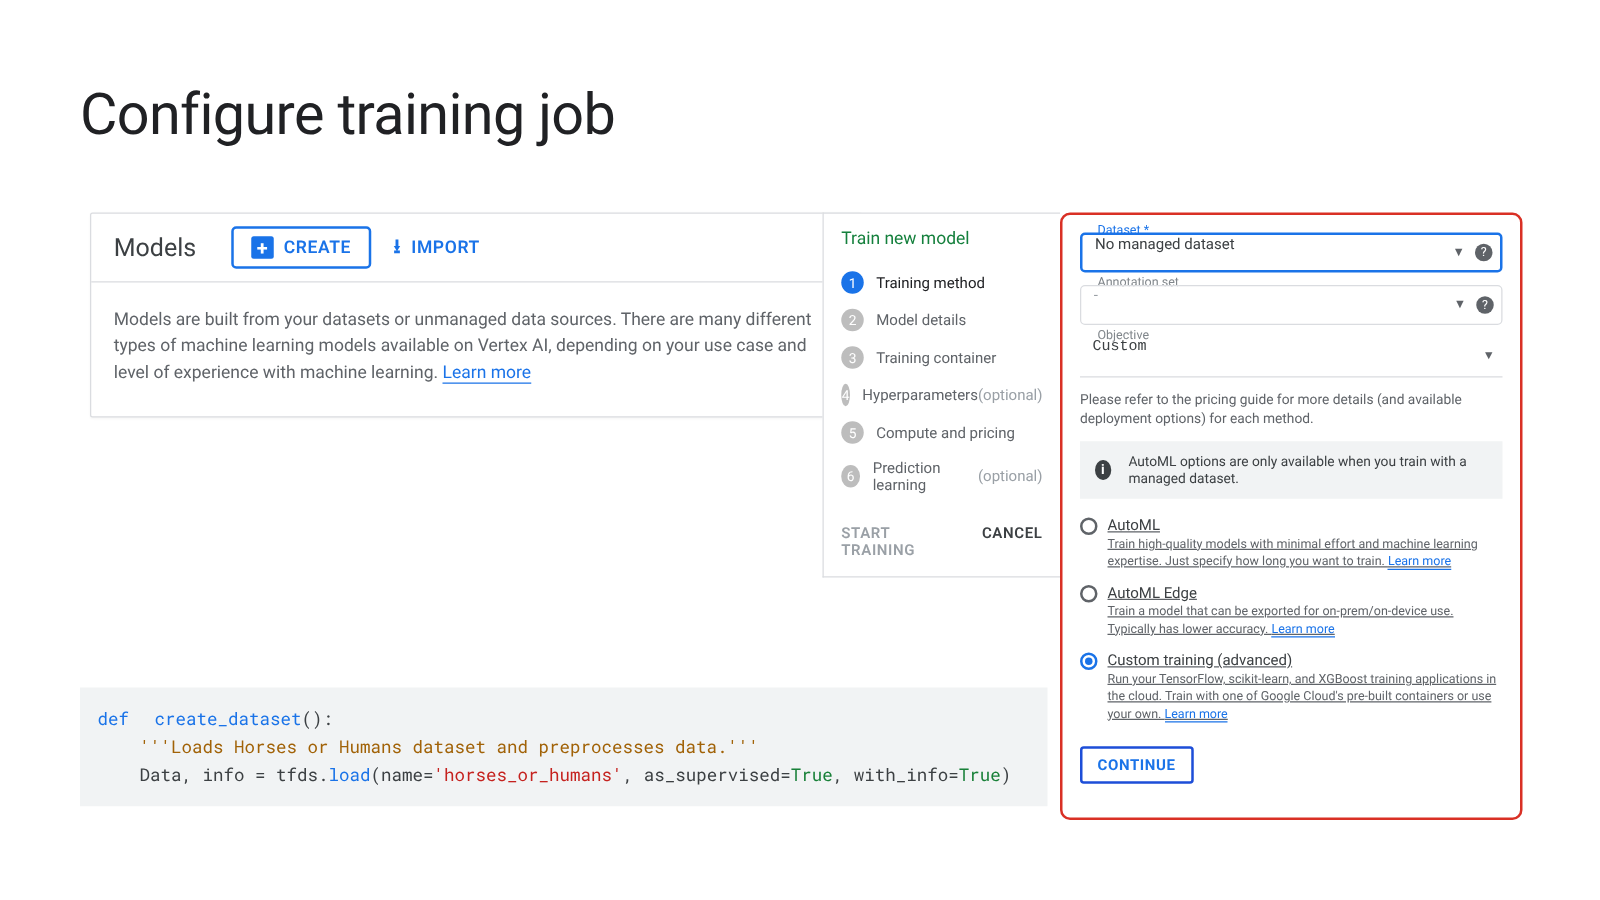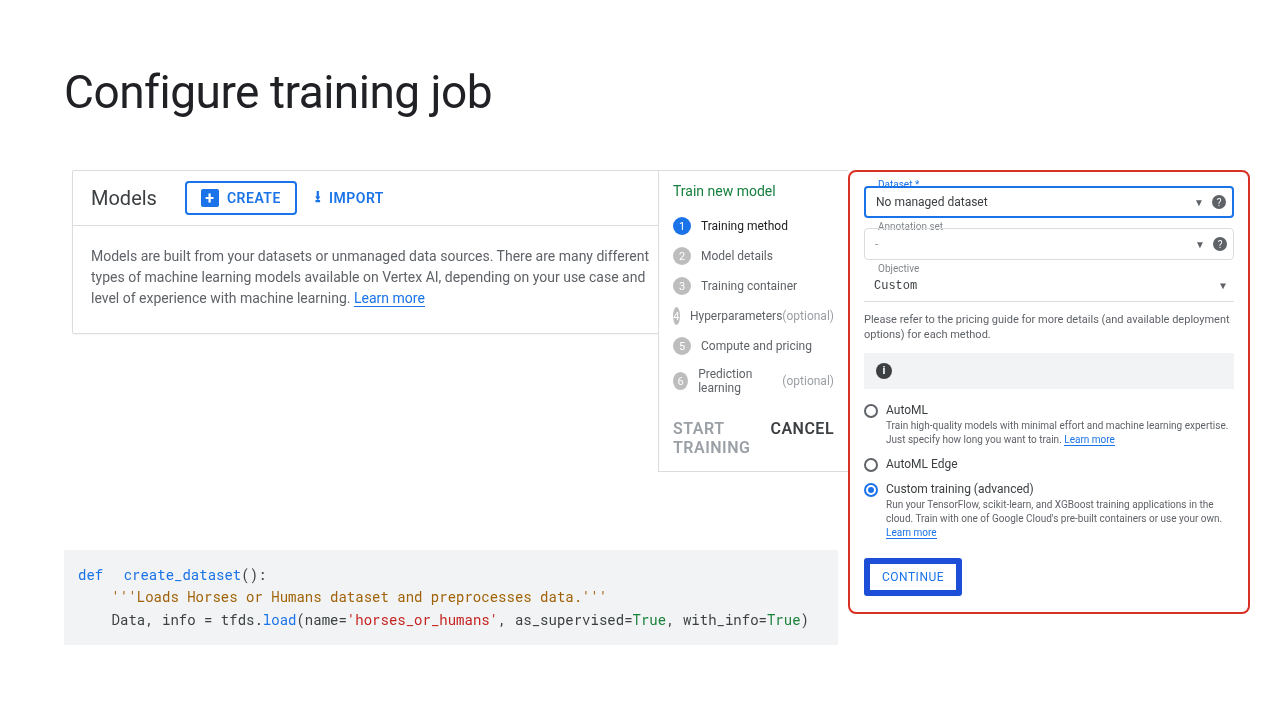--- a/index.html
+++ b/index.html
@@ -128,55 +128,54 @@
     margin-right: 10px;
   }
   .step.active .step-num { background: #1a73e8; }
   .step.active { color: #202124; }
   .step-opt { color: #9aa0a6; margin-left: 0; }
   .wizard-actions {
     display:flex;
     gap: 20px;
     padding: 18px 14px 14px 14px;
     font-weight: 600;
-    font-size: 16px;
+    font-size: 12px;
     letter-spacing: 0.5px;
   }
   .start-training { color: #9aa0a6; cursor: pointer; }
   .cancel-btn { color: #3c4043; cursor: pointer; }
 
   
   .detail {
     position:absolute;
     left: 848px;
     top: 170px;
-    width: 402px;
+    width: 370px;
     border: 2px solid #d93025;
     border-radius: 8px;
-    padding: 14px 14px 16px 14px;
+    padding: 14px 14px 27px 14px;
     background: #fff;
     font-size: 11px;
     color: #5f6368;
   }
   .field-wrap { position: relative; margin-bottom: 10px; }
   .field-label {
     position:absolute;
     top:-7px; left:10px;
     background:#fff;
     padding: 0 4px;
     font-size:10px;
     color:#1a73e8;
   }
   .field-label.gray { color:#80868b; }
   .select-box {
     border: 2px solid #1a73e8;
     border-radius: 4px;
     height: 32px;
     display:flex;
-    align-items:center;
     padding: 0 30px 0 10px;
     font-size:12px;
     color:#3c4043;
     position:relative;
   }
   .select-box.plain { border: 1px solid #dadce0; color:#9aa0a6; }
   .select-box.noborder { border:none; border-bottom:1px solid #dadce0; border-radius:0;font-family:Liberation Mono, monospace; }
   .chev {
     position:absolute; right: 28px; top:50%;
     transform: translateY(-50%);
@@ -210,31 +209,31 @@
     width:14px;height:14px;border-radius:50%;
     border:2px solid #5f6368; margin-right:8px; margin-top:1px;
     flex-shrink:0;
   }
   .radio.checked { border-color:#1a73e8; position:relative; }
   .radio.checked::after {
     content:""; position:absolute; width:6px;height:6px;
     background:#1a73e8;border-radius:50%;
     top:2px;left:2px;
   }
-  .radio-body { flex:1; }
+  .radio-body { flex:1;text-decoration:underline; }
   .radio-title { color:#3c4043; font-size:12px; }
   .radio-desc { font-size:10px; line-height:1.4; margin-top:2px; }
   .radio-desc .learn-more { font-size:10px; }
   .continue-btn {
     margin-top: 8px;
     display:inline-block;
-    border:6px solid #1d4ed8;
+    border:2px solid #1d4ed8;
     padding:6px 12px;
     font-size:12px;
-    font-weight:400;
+    font-weight:700;
     color:#1a73e8;
     letter-spacing:0.5px;
     border-radius:3px;
     cursor:pointer;
   }
 
   
   .code-block {
     position:absolute;
     left: 64px;
@@ -338,37 +337,42 @@
     <div class="select-box noborder">
       <span>Custom</span>
       <span class="chev" style="right:8px">▼</span>
     </div>
   </div>
 
   <div class="pricing-note">Please refer to the pricing guide for more details (and available deployment options) for each method.</div>
 
   <div class="info-banner">
     <span class="info-i">i</span>
+    <span>AutoML options are only available when you train with a managed dataset.</span>
   </div>
 
   <div class="radio-row">
     <div class="radio"></div>
     <div class="radio-body">
       <div class="radio-title">AutoML</div>
       <div class="radio-desc">
         <span>Train high-quality models with minimal effort and machine learning expertise. Just specify how long you want to train. </span>
         <span class="learn-more">Learn more</span>
       </div>
     </div>
   </div>
 
   <div class="radio-row">
     <div class="radio"></div>
     <div class="radio-body">
       <div class="radio-title">AutoML Edge</div>
+      <div class="radio-desc">
+        <span>Train a model that can be exported for on-prem/on-device use. Typically has lower accuracy. </span>
+        <span class="learn-more">Learn more</span>
+      </div>
     </div>
   </div>
 
   <div class="radio-row">
     <div class="radio checked"></div>
     <div class="radio-body">
       <div class="radio-title">Custom training (advanced)</div>
       <div class="radio-desc">
         <span>Run your TensorFlow, scikit-learn, and XGBoost training applications in the cloud. Train with one of Google Cloud's pre-built containers or use your own. </span>
         <span class="learn-more">Learn more</span>

